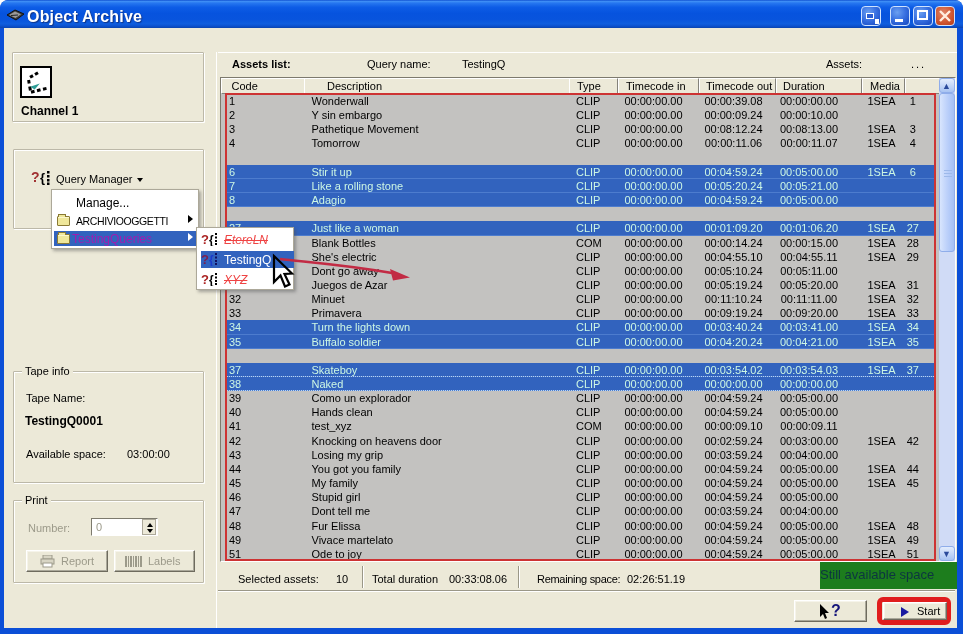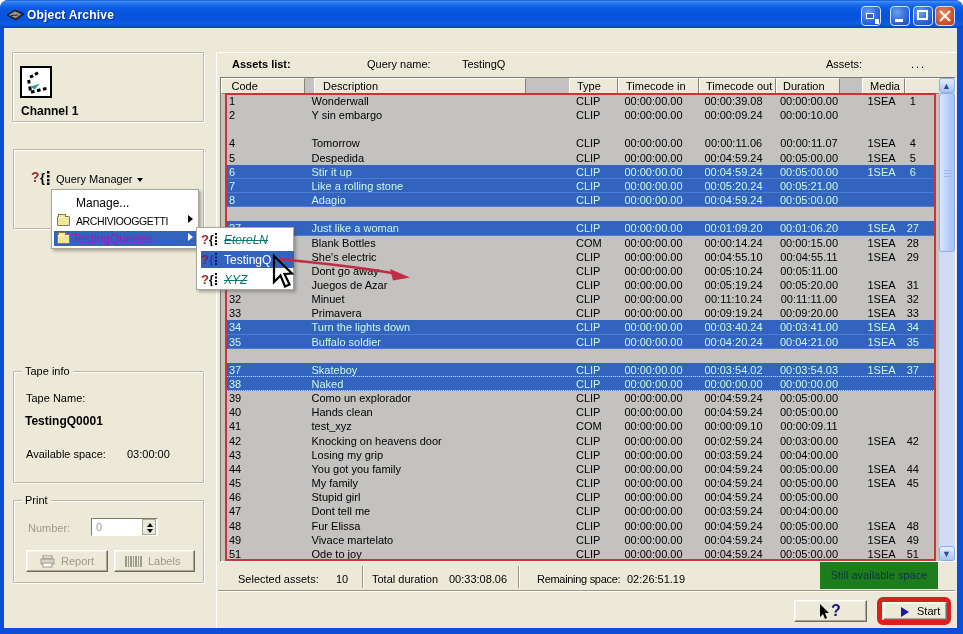--- a/index.html
+++ b/index.html
@@ -1,18 +1,18 @@
 <!DOCTYPE html>
 <html><head><meta charset="utf-8"><style>
 *{margin:0;padding:0;box-sizing:border-box}
 body{background:#fff;font-family:"Liberation Sans",sans-serif;width:963px;height:634px;overflow:hidden}
 #win{position:relative;width:963px;height:634px;background:#0b4fd7;border-radius:8px 8px 0 0;overflow:hidden}
 #title{position:absolute;left:0;top:0;width:963px;height:28px;border-radius:8px 8px 0 0;
  background:linear-gradient(180deg,#0f4fd0 0%,#3e8ef5 5%,#2677f0 11%,#0d5ce6 26%,#0653de 48%,#0854dd 70%,#0f5ede 85%,#0b51cf 93%,#0a44ae 100%)}
-#title .ttext{position:absolute;left:27px;top:8px;color:#fff;font-weight:bold;font-size:12px;letter-spacing:.2px;text-shadow:1px 1px 1px #103487}
+#title .ttext{position:absolute;left:27px;top:8px;color:#fff;font-weight:bold;font-size:16px;letter-spacing:.2px;text-shadow:1px 1px 1px #103487}
 .tbtn{position:absolute;top:6px;width:20px;height:20px;border-radius:4px;border:1px solid #cfe3ff}
 .tbtn.blue{background:radial-gradient(circle at 35% 30%,#6ca0f0 0%,#3a72e2 45%,#2055cc 80%,#1a4ec6 100%)}
 .tbtn.red{background:radial-gradient(circle at 40% 35%,#e0896c 0%,#d05732 55%,#b53c18 100%)}
 #b1{left:861px}#b2{left:890px}#b3{left:913px}#b4{left:935px}
 #client{position:absolute;left:4px;top:28px;width:953px;height:600px;background:#ece9d8;font-size:11px;color:#000}
 .abs{position:absolute}
 #menubar{position:absolute;left:0;top:0;width:100%;height:18px}
 #menubar span{position:absolute;top:4px}
 .gbox{position:absolute;border:1px solid #bcb8a8;border-radius:1px;box-shadow:1px 1px 0 #fff, inset 1px 1px 0 #fff}
 .glabel{position:absolute;background:#ece9d8;padding:0 3px;line-height:11px}
@@ -33,28 +33,28 @@
 .c5{width:86px;text-align:center;padding-right:20px}
 .c6{width:43px;text-align:center;padding-right:4px}
 .c7{width:30.5px;text-align:center;padding-right:15px}
 #redrect{position:absolute;left:220.5px;top:64.5px;width:711px;height:468px;border:2px solid #cd3333}
 
 #sbar{position:absolute;left:934.5px;top:50px;width:16px;height:483px;background:#d0dbf6}
 .sbtn{position:absolute;left:0;width:16px;height:15px;border-radius:3px;border:1px solid #8fadea;background:linear-gradient(180deg,#e3edfd,#c3d6f8 55%,#a9c4f2);color:#2a4a9b;font-size:9px;text-align:center;line-height:14px}
 #sthumb{position:absolute;left:0;top:15px;width:16px;height:159px;border-radius:3px;border:1px solid #8fadea;background:linear-gradient(90deg,#d8e5fd,#bdd1fa 50%,#a4c0f5)}
 
 .sep{position:absolute;width:2px;height:22px;border-left:1px solid #9a9787;border-right:1px solid #fff}
-#greenbox{position:absolute;left:816px;top:534px;width:118px;height:27px;background:#1d7d1d;color:#0d3540;text-align:center;line-height:26px;font-size:11px}
+#greenbox{position:absolute;left:816px;top:534px;width:137px;height:27px;background:#1d7d1d;color:#0d3540;text-align:left;line-height:26px;font-size:13px}
 #hline2{position:absolute;left:214px;top:562px;width:737px;height:2px;border-top:1px solid #9a9787;border-bottom:1px solid #fff}
 .btn3d{position:absolute;background:#ece9d8;border:1px solid;border-color:#fff #6e6b5e #6e6b5e #fff;box-shadow:inset -1px -1px 0 #aaa89a, inset 1px 1px 0 #f6f4ea}
 
 .menu{position:absolute;background:#fff;border:1px solid #aca899;box-shadow:2px 2px 3px rgba(80,80,80,.45)}
 .mitem{position:absolute;font-size:12px;white-space:nowrap}
 .msel{background:#3263be;color:#fff}
-.gray{color:#0f766e;font-style:italic;text-decoration:line-through}
+.gray{color:#ef4444;font-style:italic;text-decoration:line-through}
 .folder{position:absolute;width:13px;height:10px;background:#efe79a;border:1px solid #8a7a34;border-radius:1px;box-shadow:inset 0 1px 0 #fbf6cd}
 .folder:before{content:"";position:absolute;left:0;top:-3px;width:6px;height:2px;background:#efe79a;border:1px solid #8a7a34;border-bottom:none}
 .arrowr{display:inline-block;width:0;height:0;border-left:5px solid #000;border-top:4px solid transparent;border-bottom:4px solid transparent}
 </style></head><body>
 <div id="win">
  <div id="title">
   <svg class="abs" style="left:6px;top:8px" width="19" height="14" viewBox="0 0 19 14">
     <polygon points="1,7 9,2 18,6 10,12" fill="#3a3a3a" stroke="#111" stroke-width="1"></polygon>
     <polygon points="3,7 9,3.5 15,6.2 9.5,10" fill="#9a9a9a"></polygon>
     <line x1="5" y1="7.5" x2="12" y2="7" stroke="#222"></line>
@@ -150,31 +150,31 @@
   </div>
 
   <div class="abs" style="left:228px;top:30px;font-weight:bold">Assets list:</div>
   <div class="abs" style="left:363px;top:30px">Query name:</div>
   <div class="abs" style="left:458px;top:30px">TestingQ</div>
   <div class="abs" style="left:822px;top:30px">Assets:</div>
   <div class="abs" style="left:907px;top:30px;letter-spacing:2px">...</div>
 
   <div id="tablebox"></div>
   <div class="hcell" style="left:217.0px;width:84px;padding-left:9.5px">Code</div>
-  <div class="hcell" style="left:310px;width:212px;padding-left:8px">Description</div>
+  <div class="hcell" style="left:300px;width:304px;padding-left:22px">Description</div>
   <div class="hcell" style="left:565.0px;width:49px;padding-left:7px">Type</div>
   <div class="hcell" style="left:614.0px;width:81px;padding-left:7px">Timecode in</div>
   <div class="hcell" style="left:695.0px;width:77px;padding-left:6px">Timecode out</div>
-  <div class="hcell" style="left:772.0px;width:64px;padding-left:6px">Duration</div>
+  <div class="hcell" style="left:772.0px;width:86px;padding-left:6px">Duration</div>
   <div class="hcell" style="left:858.0px;width:43px;padding-left:7px">Media</div>
   <div class="hcell" style="left:901.0px;width:49px;padding-left:2px"></div>
   <div class="r" style="top:66.00px"><span class="c0">1</span><span class="c1">Wonderwall</span><span class="c2">CLIP</span><span class="c3">00:00:00.00</span><span class="c4">00:00:39.08</span><span class="c5">00:00:00.00</span><span class="c6">1SEA</span><span class="c7">1</span></div>
 <div class="r" style="top:80.15px"><span class="c0">2</span><span class="c1">Y sin embargo</span><span class="c2">CLIP</span><span class="c3">00:00:00.00</span><span class="c4">00:00:09.24</span><span class="c5">00:00:10.00</span><span class="c6"></span><span class="c7"></span></div>
+<div class="r" style="top:94.30px"><span class="c0">3</span><span class="c1">Pathetique Movement</span><span class="c2">CLIP</span><span class="c3">00:00:00.00</span><span class="c4">00:08:12.24</span><span class="c5">00:08:13.00</span><span class="c6">1SEA</span><span class="c7">3</span></div>
 <div class="r" style="top:108.45px"><span class="c0">4</span><span class="c1">Tomorrow</span><span class="c2">CLIP</span><span class="c3">00:00:00.00</span><span class="c4">00:00:11.06</span><span class="c5">00:00:11.07</span><span class="c6">1SEA</span><span class="c7">4</span></div>
-<div class="r" style="top:122.61px"><span class="c0">5</span><span class="c1">Despedida</span><span class="c2">CLIP</span><span class="c3">00:00:00.00</span><span class="c4">00:04:59.24</span><span class="c5">00:05:00.00</span><span class="c6">1SEA</span><span class="c7">5</span></div>
 <div class="r sel" style="top:136.76px"><span class="c0">6</span><span class="c1">Stir it up</span><span class="c2">CLIP</span><span class="c3">00:00:00.00</span><span class="c4">00:04:59.24</span><span class="c5">00:05:00.00</span><span class="c6">1SEA</span><span class="c7">6</span></div>
 <div class="r sel" style="top:150.91px"><span class="c0">7</span><span class="c1">Like a rolling stone</span><span class="c2">CLIP</span><span class="c3">00:00:00.00</span><span class="c4">00:05:20.24</span><span class="c5">00:05:21.00</span><span class="c6"></span><span class="c7"></span></div>
 <div class="r sel" style="top:165.06px"><span class="c0">8</span><span class="c1">Adagio</span><span class="c2">CLIP</span><span class="c3">00:00:00.00</span><span class="c4">00:04:59.24</span><span class="c5">00:05:00.00</span><span class="c6"></span><span class="c7"></span></div>
 <div class="r sel" style="top:193.36px"><span class="c0">27</span><span class="c1">Just like a woman</span><span class="c2">CLIP</span><span class="c3">00:00:00.00</span><span class="c4">00:01:09.20</span><span class="c5">00:01:06.20</span><span class="c6">1SEA</span><span class="c7">27</span></div>
 <div class="r" style="top:207.52px"><span class="c0">28</span><span class="c1">Blank Bottles</span><span class="c2">COM</span><span class="c3">00:00:00.00</span><span class="c4">00:00:14.24</span><span class="c5">00:00:15.00</span><span class="c6">1SEA</span><span class="c7">28</span></div>
 <div class="r" style="top:221.67px"><span class="c0">29</span><span class="c1">She's electric</span><span class="c2">CLIP</span><span class="c3">00:00:00.00</span><span class="c4">00:04:55.10</span><span class="c5">00:04:55.11</span><span class="c6">1SEA</span><span class="c7">29</span></div>
 <div class="r" style="top:235.82px"><span class="c0">30</span><span class="c1">Dont go away</span><span class="c2">CLIP</span><span class="c3">00:00:00.00</span><span class="c4">00:05:10.24</span><span class="c5">00:05:11.00</span><span class="c6"></span><span class="c7"></span></div>
 <div class="r" style="top:249.97px"><span class="c0">31</span><span class="c1">Juegos de Azar</span><span class="c2">CLIP</span><span class="c3">00:00:00.00</span><span class="c4">00:05:19.24</span><span class="c5">00:05:20.00</span><span class="c6">1SEA</span><span class="c7">31</span></div>
 <div class="r" style="top:264.12px"><span class="c0">32</span><span class="c1">Minuet</span><span class="c2">CLIP</span><span class="c3">00:00:00.00</span><span class="c4">00:11:10.24</span><span class="c5">00:11:11.00</span><span class="c6">1SEA</span><span class="c7">32</span></div>
 <div class="r" style="top:278.27px"><span class="c0">33</span><span class="c1">Primavera</span><span class="c2">CLIP</span><span class="c3">00:00:00.00</span><span class="c4">00:09:19.24</span><span class="c5">00:09:20.00</span><span class="c6">1SEA</span><span class="c7">33</span></div>

